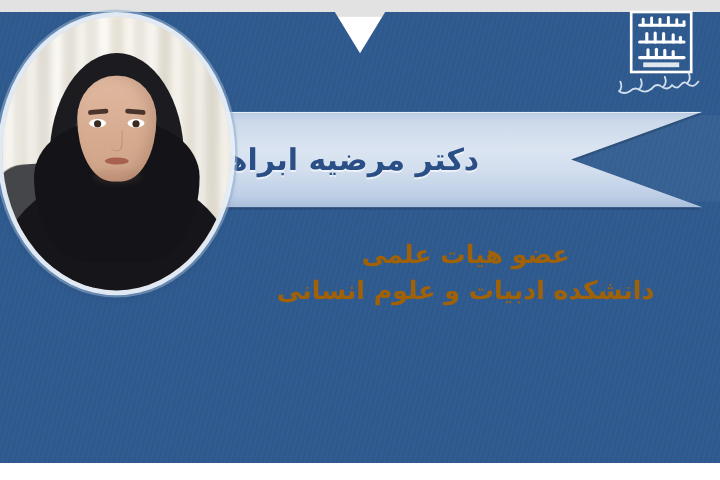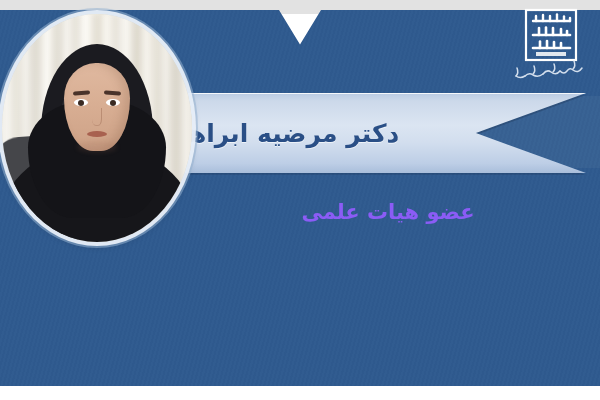--- a/index.html
+++ b/index.html
@@ -128,21 +128,21 @@
   }
 
   
   .subtitle {
     position: absolute;
     left: 190px;
     top: 198px;
     width: 396px;
     text-align: center;
     direction: rtl;
-    color: #8b5cf6;
+    color: #a16207;
     line-height: 1.42;
   }
   .subtitle-line1 {
     font-size: 21px;
     font-weight: bold;
     display: block;
     white-space: nowrap;
   }
   .subtitle-line2 {
     font-size: 21px;
@@ -325,20 +325,21 @@
   <div class="panel-band"></div>
 
   <div class="ribbon-wrap">
     <div class="ribbon-shadow"></div>
     <div class="ribbon"></div>
     <div class="ribbon-name">دکتر مرضیه ابراهیمی</div>
   </div>
 
   <div class="subtitle">
     <span class="subtitle-line1">عضو هیات علمی</span>
+    <span class="subtitle-line2">دانشکده ادبیات و علوم انسانی</span>
   </div>
 
   <div class="portrait">
     <div class="portrait-photo"></div>
     <div class="chair"></div>
     <div class="body-shape"></div>
     <div class="hijab">
       <div class="hijab-sheen"></div>
     </div>
     <div class="face">

